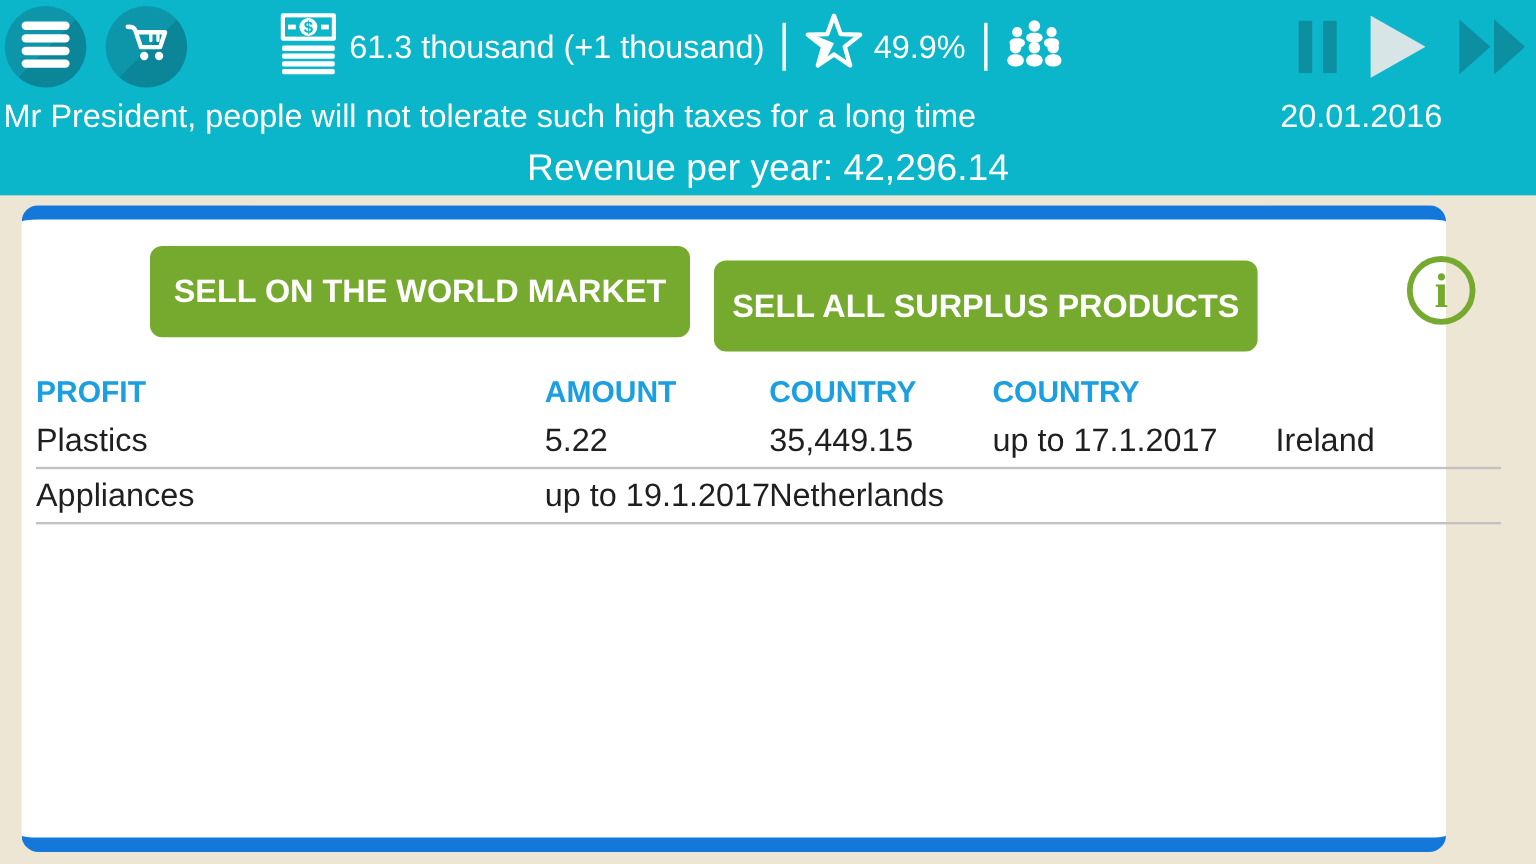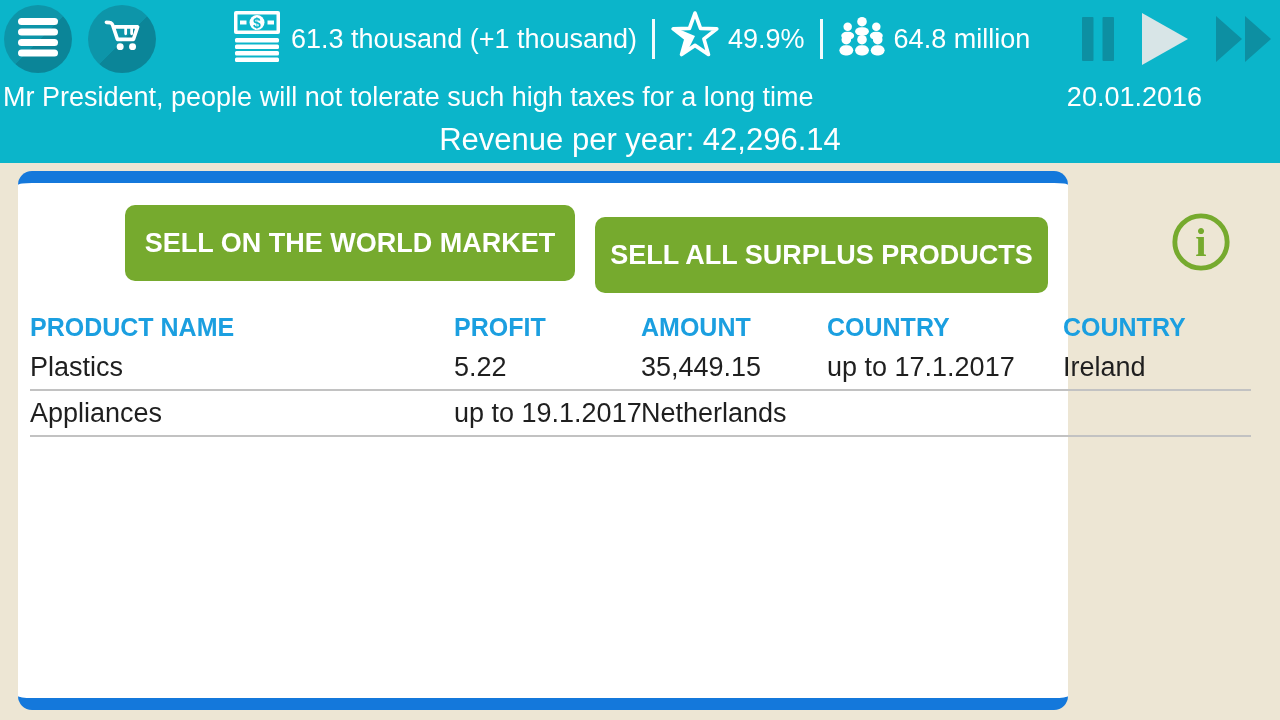--- a/index.html
+++ b/index.html
@@ -23,21 +23,21 @@
   .speed { position:absolute; right:8px; top:0; height:78px; display:flex; align-items:center; gap:28px; }
   .speed svg { display:block; cursor:pointer; }
 
   .tb-row2 { position:absolute; top:82px; left:0; width:1232px; height:30px; font-size:27px; }
   .tb-msg  { position:absolute; left:3px; top:0; }
   .tb-date { position:absolute; right:30px; top:0; }
   .tb-row3 { position:absolute; top:122px; left:0; width:1280px; text-align:center; font-size:31px; }
 
   
   .main { position:absolute; top:163px; left:0; width:1280px; height:557px; background:#EDE6D4; }
-  .card { position:absolute; left:18px; top:8px; width:1050px; height:539px; background:#fff;
+  .card { position:absolute; left:18px; top:8px; width:1187px; height:539px; background:#fff;
           border-top:12px solid #1478DB; border-bottom:12px solid #1478DB; border-radius:14px; }
 
   .green-btn { position:absolute; top:22px; height:76px; background:#76AA2E; border:none; border-radius:10px;
                color:#fff; font-family:"Liberation Sans", sans-serif; font-weight:bold; font-size:27px;
                display:flex; align-items:center; justify-content:center; cursor:pointer; }
   .btn-world   { left:107px; width:450px; }
   .btn-surplus { left:577px; width:453px;margin-top:12px; }
 
   .info-btn { position:absolute; left:1152px; top:28px; width:62px; height:62px; background:none; border:none; cursor:pointer; }
 
@@ -124,21 +124,20 @@
               <rect x="34.5" y="18.5" width="14" height="8.5" rx="6"></rect>
             <circle cx="9" cy="27" r="5.2"></circle>
               <rect x="1.5" y="33" width="15" height="11" rx="6.5"></rect>
             <circle cx="26" cy="27" r="5.2"></circle>
               <rect x="18.5" y="33" width="15" height="11" rx="6.5"></rect>
             <circle cx="43" cy="27" r="5.2"></circle>
               <rect x="35.5" y="33" width="15" height="11" rx="6.5"></rect>
           </g>
         </svg>
       </span>
-      <span>64.8 million</span>
     </div>
   </div>
 
   <div class="speed">
     <span>
       <svg width="32" height="44" viewBox="0 0 32 44">
         <rect x="0" y="0" width="11.5" height="44" rx="1" fill="#0D8FA2"></rect>
         <rect x="20.5" y="0" width="11.5" height="44" rx="1" fill="#0D8FA2"></rect>
       </svg>
     </span>
@@ -174,21 +173,20 @@
       <span>
         <svg width="62" height="62" viewBox="0 0 64 64">
           <circle cx="32" cy="32" r="27" fill="none" stroke="#76AA2E" stroke-width="5"></circle>
           <text x="32" y="46" text-anchor="middle" font-family="Liberation Serif, serif" font-weight="bold" font-size="42" fill="#76AA2E">i</text>
         </svg>
       </span>
     </button>
 
     <div class="table">
       <div class="trow thead">
-        <div>PRODUCT NAME</div>
         <div>PROFIT</div>
         <div>AMOUNT</div>
         <div>COUNTRY</div>
         <div>COUNTRY</div>
       </div>
 
       <div class="trow tdata">
         <div>Plastics</div>
         <div>5.22</div>
         <div>35,449.15</div>

